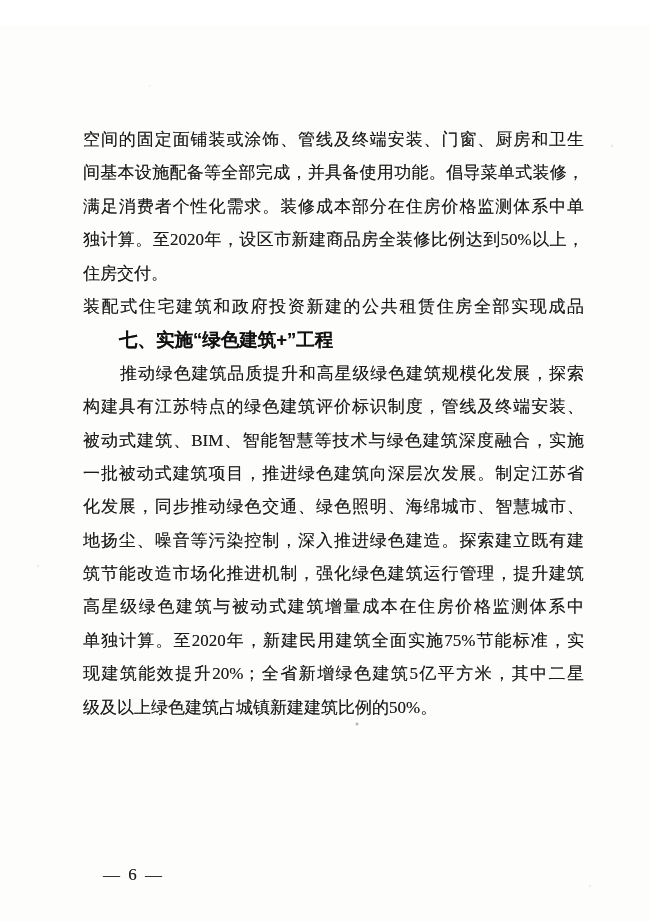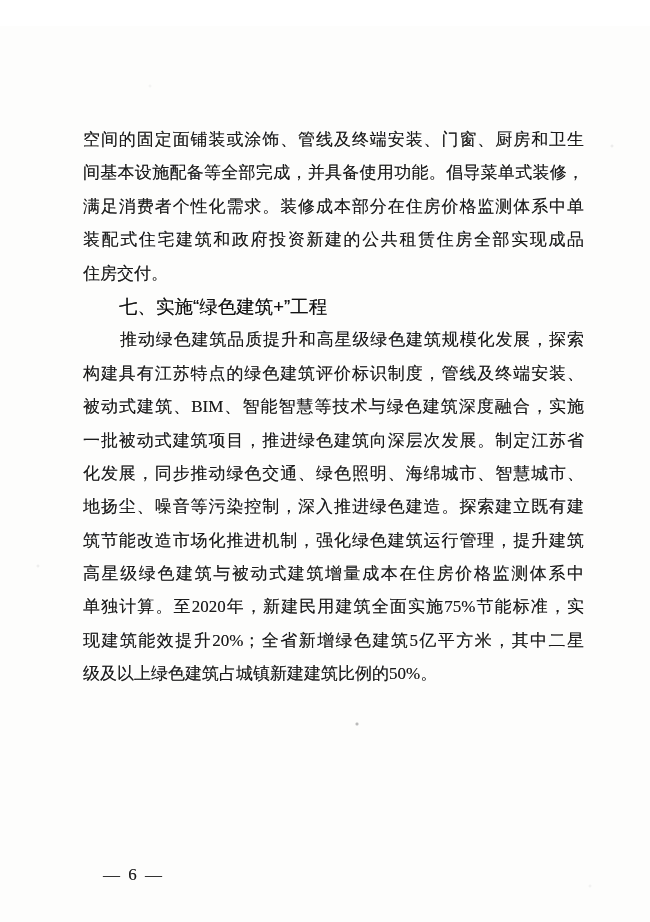--- a/index.html
+++ b/index.html
@@ -42,21 +42,21 @@
   .ln-end {
     text-align: left;
     text-align-last: left;
   }
   .ln-indent {
     text-indent: 37px;
   }
   .heading {
     margin: 0;
     font-family: "Liberation Sans", "DejaVu Sans", sans-serif;
-    font-weight: normal;
+    font-weight: bold;
     font-size: 18.5px;
     line-height: 33.4px;
     height: 33.4px;
     text-indent: 36px;
     color: #111111;
     text-shadow: 0 0 0.4px rgba(17,17,17,0.6);
   }
   .footer {
     position: absolute;
     left: 103px;
@@ -69,22 +69,23 @@
 </style>
 </head>
 <body>
 
 <div class="page">
   <div class="body-text">
 
     <div class="ln">空间的固定面铺装或涂饰、管线及终端安装、门窗、厨房和卫生</div>
     <div class="ln">间基本设施配备等全部完成，并具备使用功能。倡导菜单式装修，</div>
     <div class="ln">满足消费者个性化需求。装修成本部分在住房价格监测体系中单</div>
+    <div class="ln">独计算。至2020年，设区市新建商品房全装修比例达到50%以上，</div>
+    <div class="ln ln-end">住房交付。</div>
     <div class="ln">装配式住宅建筑和政府投资新建的公共租赁住房全部实现成品</div>
-    <div class="ln ln-end">住房交付。</div>
 
     <h2 class="heading">七、实施“绿色建筑+”工程</h2>
 
     <div class="ln ln-indent">推动绿色建筑品质提升和高星级绿色建筑规模化发展，探索</div>
     <div class="ln">构建具有江苏特点的绿色建筑评价标识制度，管线及终端安装、</div>
     <div class="ln">被动式建筑、BIM、智能智慧等技术与绿色建筑深度融合，实施</div>
     <div class="ln">一批被动式建筑项目，推进绿色建筑向深层次发展。制定江苏省</div>
     <div class="ln">化发展，同步推动绿色交通、绿色照明、海绵城市、智慧城市、</div>
     <div class="ln">地扬尘、噪音等污染控制，深入推进绿色建造。探索建立既有建</div>
     <div class="ln">筑节能改造市场化推进机制，强化绿色建筑运行管理，提升建筑</div>

